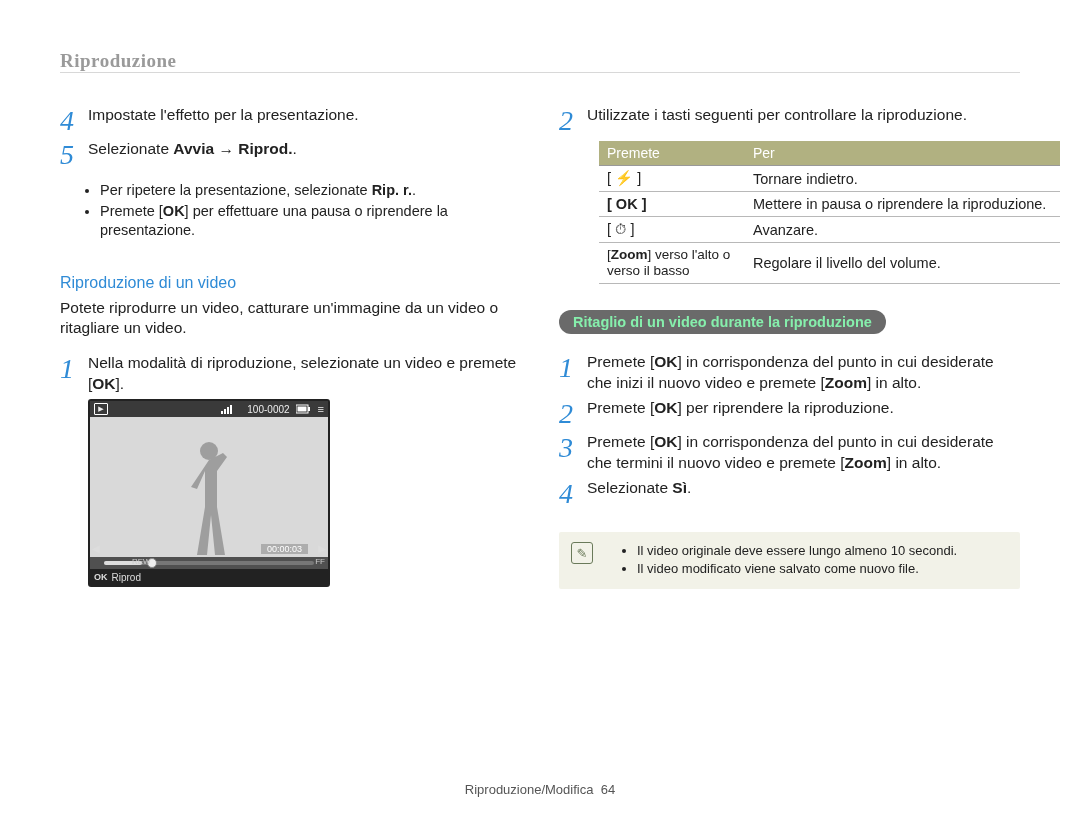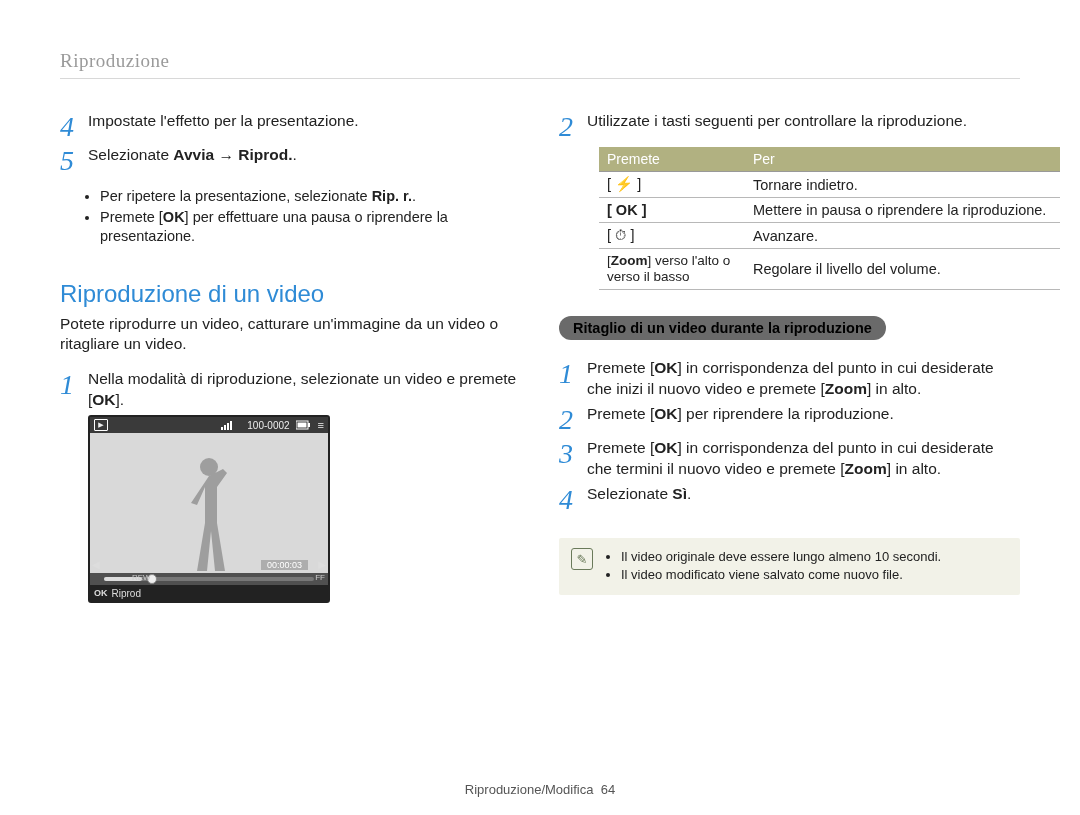--- a/index.html
+++ b/index.html
@@ -18,22 +18,21 @@
     font-family:Arial,Helvetica,sans-serif;
     color:#222;
     font-size:15.5px;
     position:relative;
     box-sizing:border-box;
     padding:50px 60px 0 60px;
   }
   .header-title{
     color:var(--lightgray);
     font-size:19px;
-    font-weight:400;
-    margin-bottom:6px;
+    font-weight:700;
     font-family:"Times New Roman",serif;
     letter-spacing:0.5px;
   }
   .header-rule{
     border:none;
     border-top:1px solid #d8d8d8;
     margin:0 0 28px 0;
   }
   .columns{
     display:flex;
@@ -49,21 +48,21 @@
     width:28px;
     flex-shrink:0;
     line-height:1;
     padding-top:2px;
   }
   .steptext{flex:1;line-height:1.35;}
   ul.bullets{margin:12px 0 10px 0;padding-left:40px;}
   ul.bullets li{margin:2px 0;line-height:1.3;font-size:14.5px;}
   .h2{
     color:var(--blue);
-    font-size:24px;
+    font-size:16px;
     margin:34px 0 6px 0;
     font-weight:400;
   }
   .para{
     margin:0 0 14px 0;
     line-height:1.35;
   }
   .bold{font-weight:bold;}
 
   
@@ -148,21 +147,21 @@
     border-bottom:1px solid #b8b8b8;
     vertical-align:middle;
   }
   table.keytable td:first-child{width:130px;}
   .icon-box{display:inline-block;}
 
   
   .pill{
     display:inline-block;
     background:#6a6a6a;
-    color:#000000;
+    color:#86efac;
     font-size:14.5px;
     padding:4px 14px;
     border-radius:12px;
     margin:26px 0 14px 0;
     font-weight:bold;
   }
 
   
   .note{
     display:flex;
@@ -172,21 +171,21 @@
     margin-top:24px;
     gap:12px;
     align-items:flex-start;
   }
   .note-icon{
     width:20px;height:20px;border:1px solid #6a7a5a;border-radius:3px;
     display:flex;align-items:center;justify-content:center;
     color:#6a7a5a;font-size:13px;flex-shrink:0;
   }
   .note ul{margin:0;padding-left:16px;font-size:13px;}
-  .note ul li{margin:1px 0;line-height:1.3;}
+  .note ul li{margin:1px 16px;line-height:1.3;}
 
   
   .page-footer{
     position:absolute;
     bottom:18px;
     left:0;right:0;
     text-align:center;
     font-size:13px;
     color:#555;
   }

